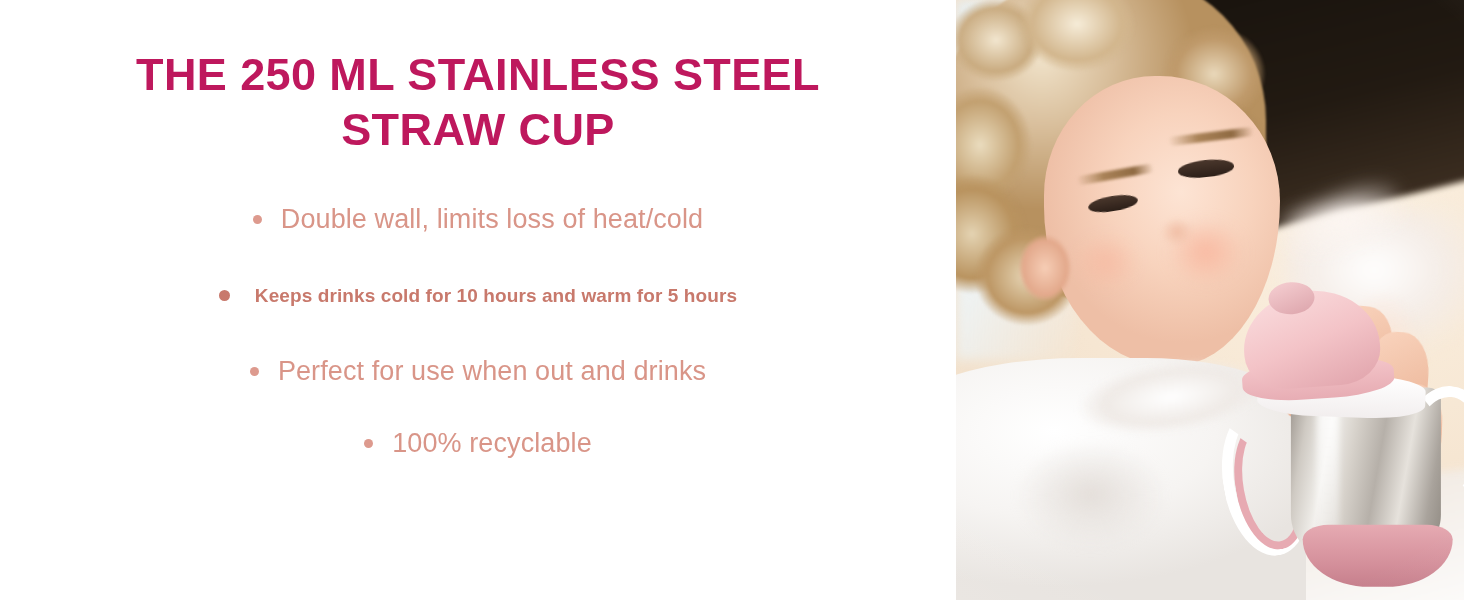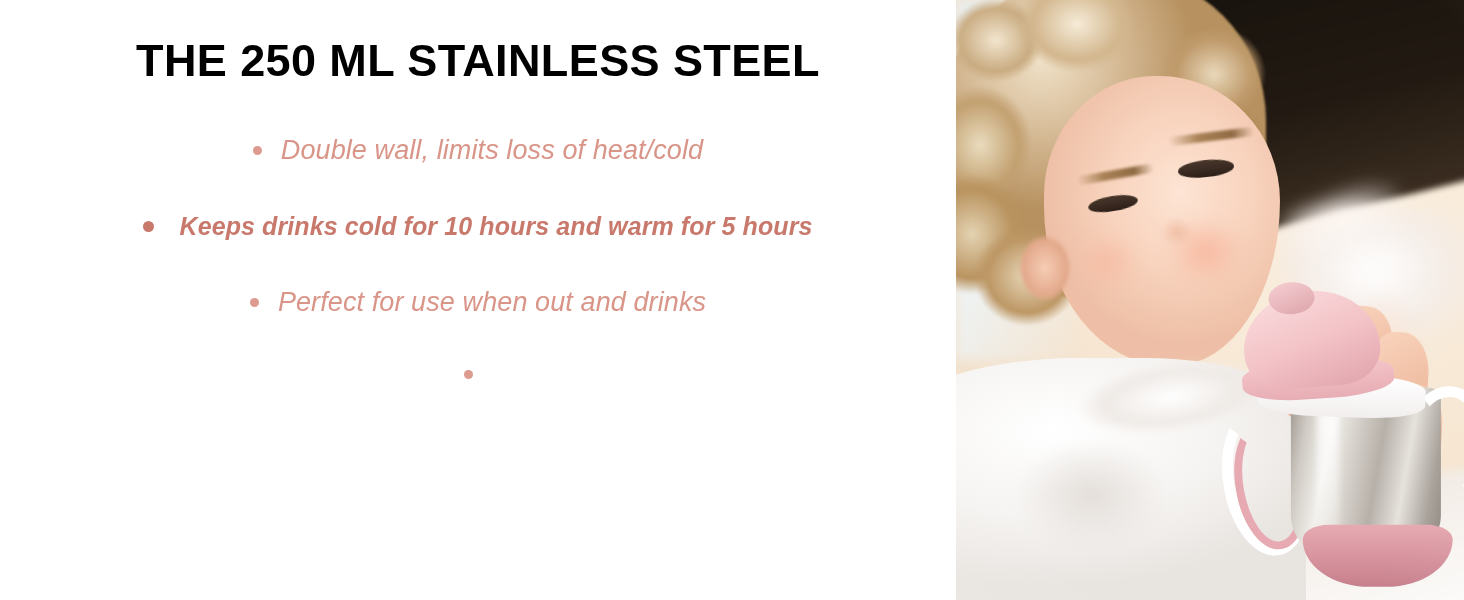--- a/index.html
+++ b/index.html
@@ -25,27 +25,27 @@
     height:600px;
     background:#ffffff;
     flex:0 0 956px;
     display:flex;
     flex-direction:column;
     align-items:center;
   }
 
   .headline {
     width:820px;
-    margin-top:34px;
+    margin-top:48px;
     text-align:center;
     font-size:45px;
     line-height:1.22;
     letter-spacing:0.4px;
     font-weight:700;
-    color:#000000;
+    color:#be185d;
     text-transform:uppercase;
   }
   .headline-line { display:block; }
 
   .feature-list {
     width:900px;
     margin-top:26px;
     list-style:none;
     display:flex;
     flex-direction:column;
@@ -57,21 +57,21 @@
     justify-content:center;
     white-space:nowrap;
   }
 
   .bullet-dot {
     border-radius:50%;
     flex:0 0 auto;
     display:inline-block;
   }
 
-  .feature-text { display:inline-block;font-style:italic; }
+  .feature-text { display:inline-block; }
 
   
   .feature-row.light { height:72px; }
   .feature-row.light .bullet-dot {
     width:9px; height:9px;
     background:#dd9a8e;
     margin-right:19px;
   }
   .feature-row.light .feature-text {
     font-size:27px;
@@ -81,21 +81,21 @@
   }
 
   
   .feature-row.strong { height:80px; }
   .feature-row.strong .bullet-dot {
     width:11px; height:11px;
     background:#c8796c;
     margin-right:25px;
   }
   .feature-row.strong .feature-text {
-    font-size:25px;
+    font-size:19px;
     font-weight:700;
     color:#c8796c;
     letter-spacing:0.1px;
   }
 
   
   .photo-panel {
     position:relative;
     width:508px;
     height:600px;
@@ -348,20 +348,21 @@
 </style>
 </head>
 <body>
 
 <div class="banner">
 
   <div class="text-panel">
 
     <h1 class="headline">
       <span class="headline-line">THE 250 ML STAINLESS STEEL</span>
+      <span class="headline-line">STRAW CUP</span>
     </h1>
 
     <ul class="feature-list">
 
       <li class="feature-row light">
         <span class="bullet-dot"></span>
         <span class="feature-text">Double wall, limits loss of heat/cold</span>
       </li>
 
       <li class="feature-row strong">
@@ -370,20 +371,21 @@
       </li>
 
       <li class="feature-row light">
         <span class="bullet-dot"></span>
         <span class="feature-text">Perfect for use when out and drinks</span>
       </li>
 
 
       <li class="feature-row light">
         <span class="bullet-dot"></span>
+        <span class="feature-text">100% recyclable</span>
       </li>
 
     </ul>
   </div>
 
   <div class="photo-panel" aria-label="Toddler with curly blonde hair drinking from a pink stainless steel straw cup">
     <div class="photo-stage">
 
       <div class="bg-cream"></div>
       <div class="bg-cool-left"></div>

